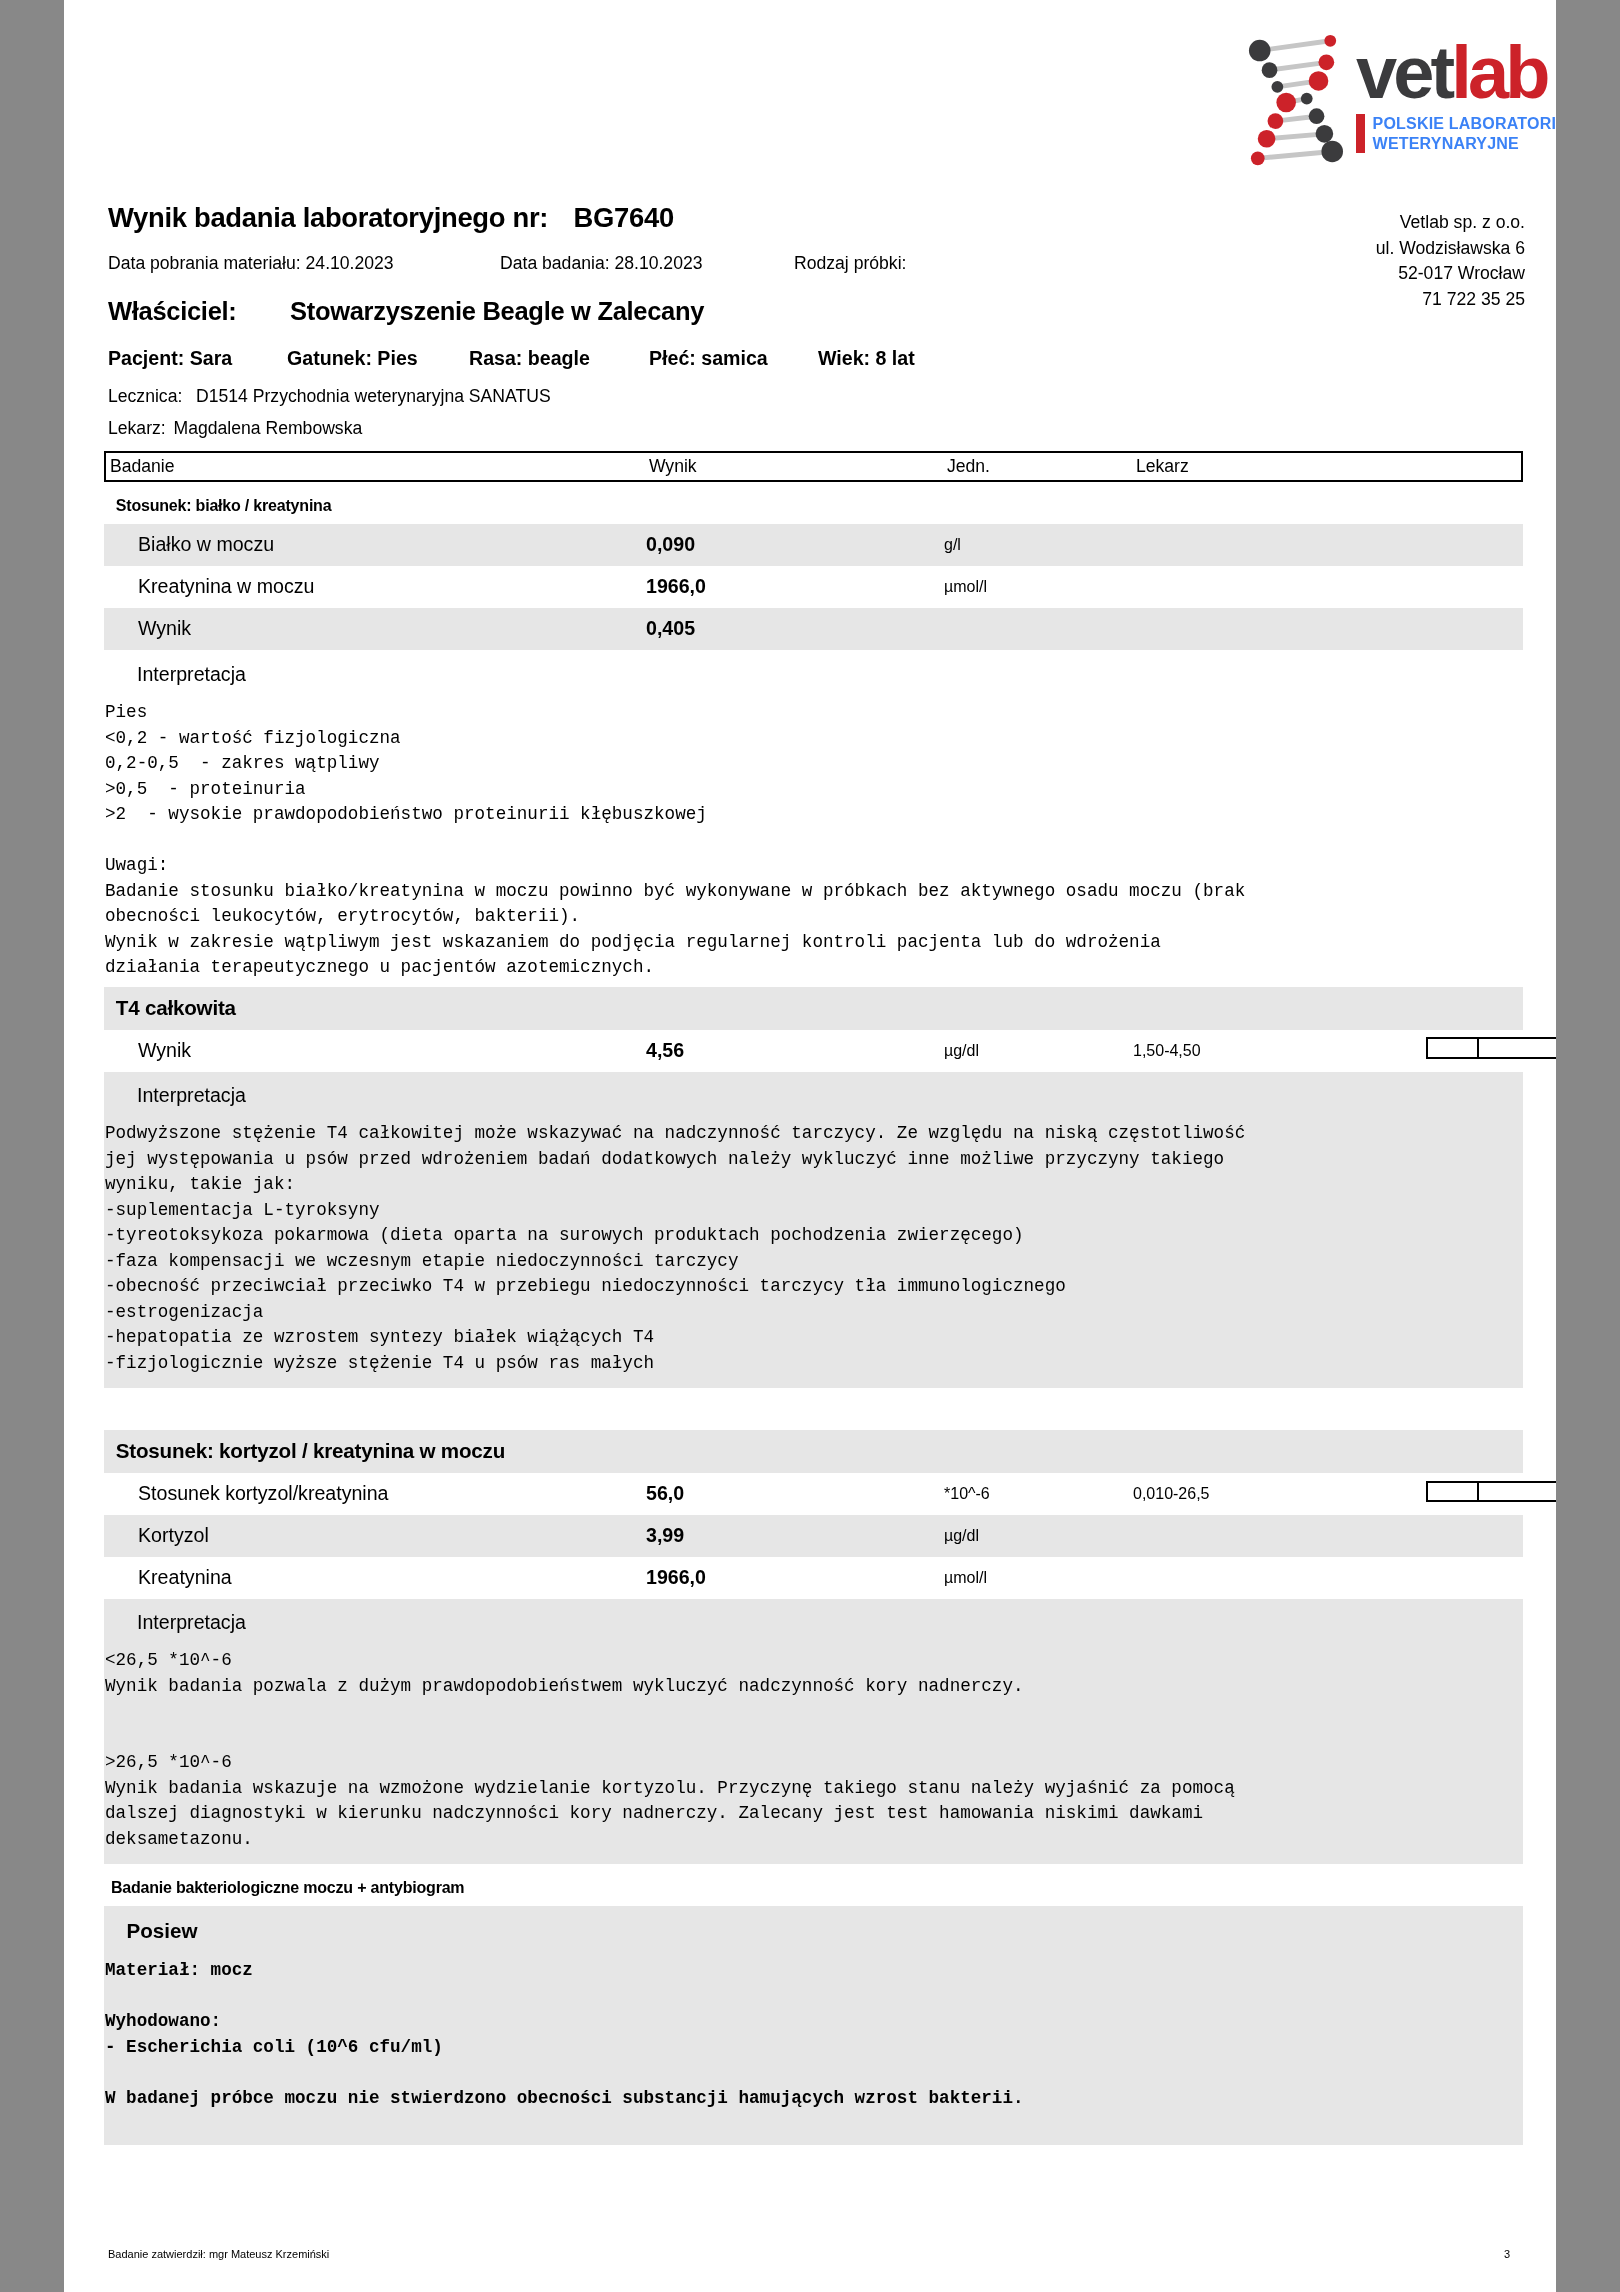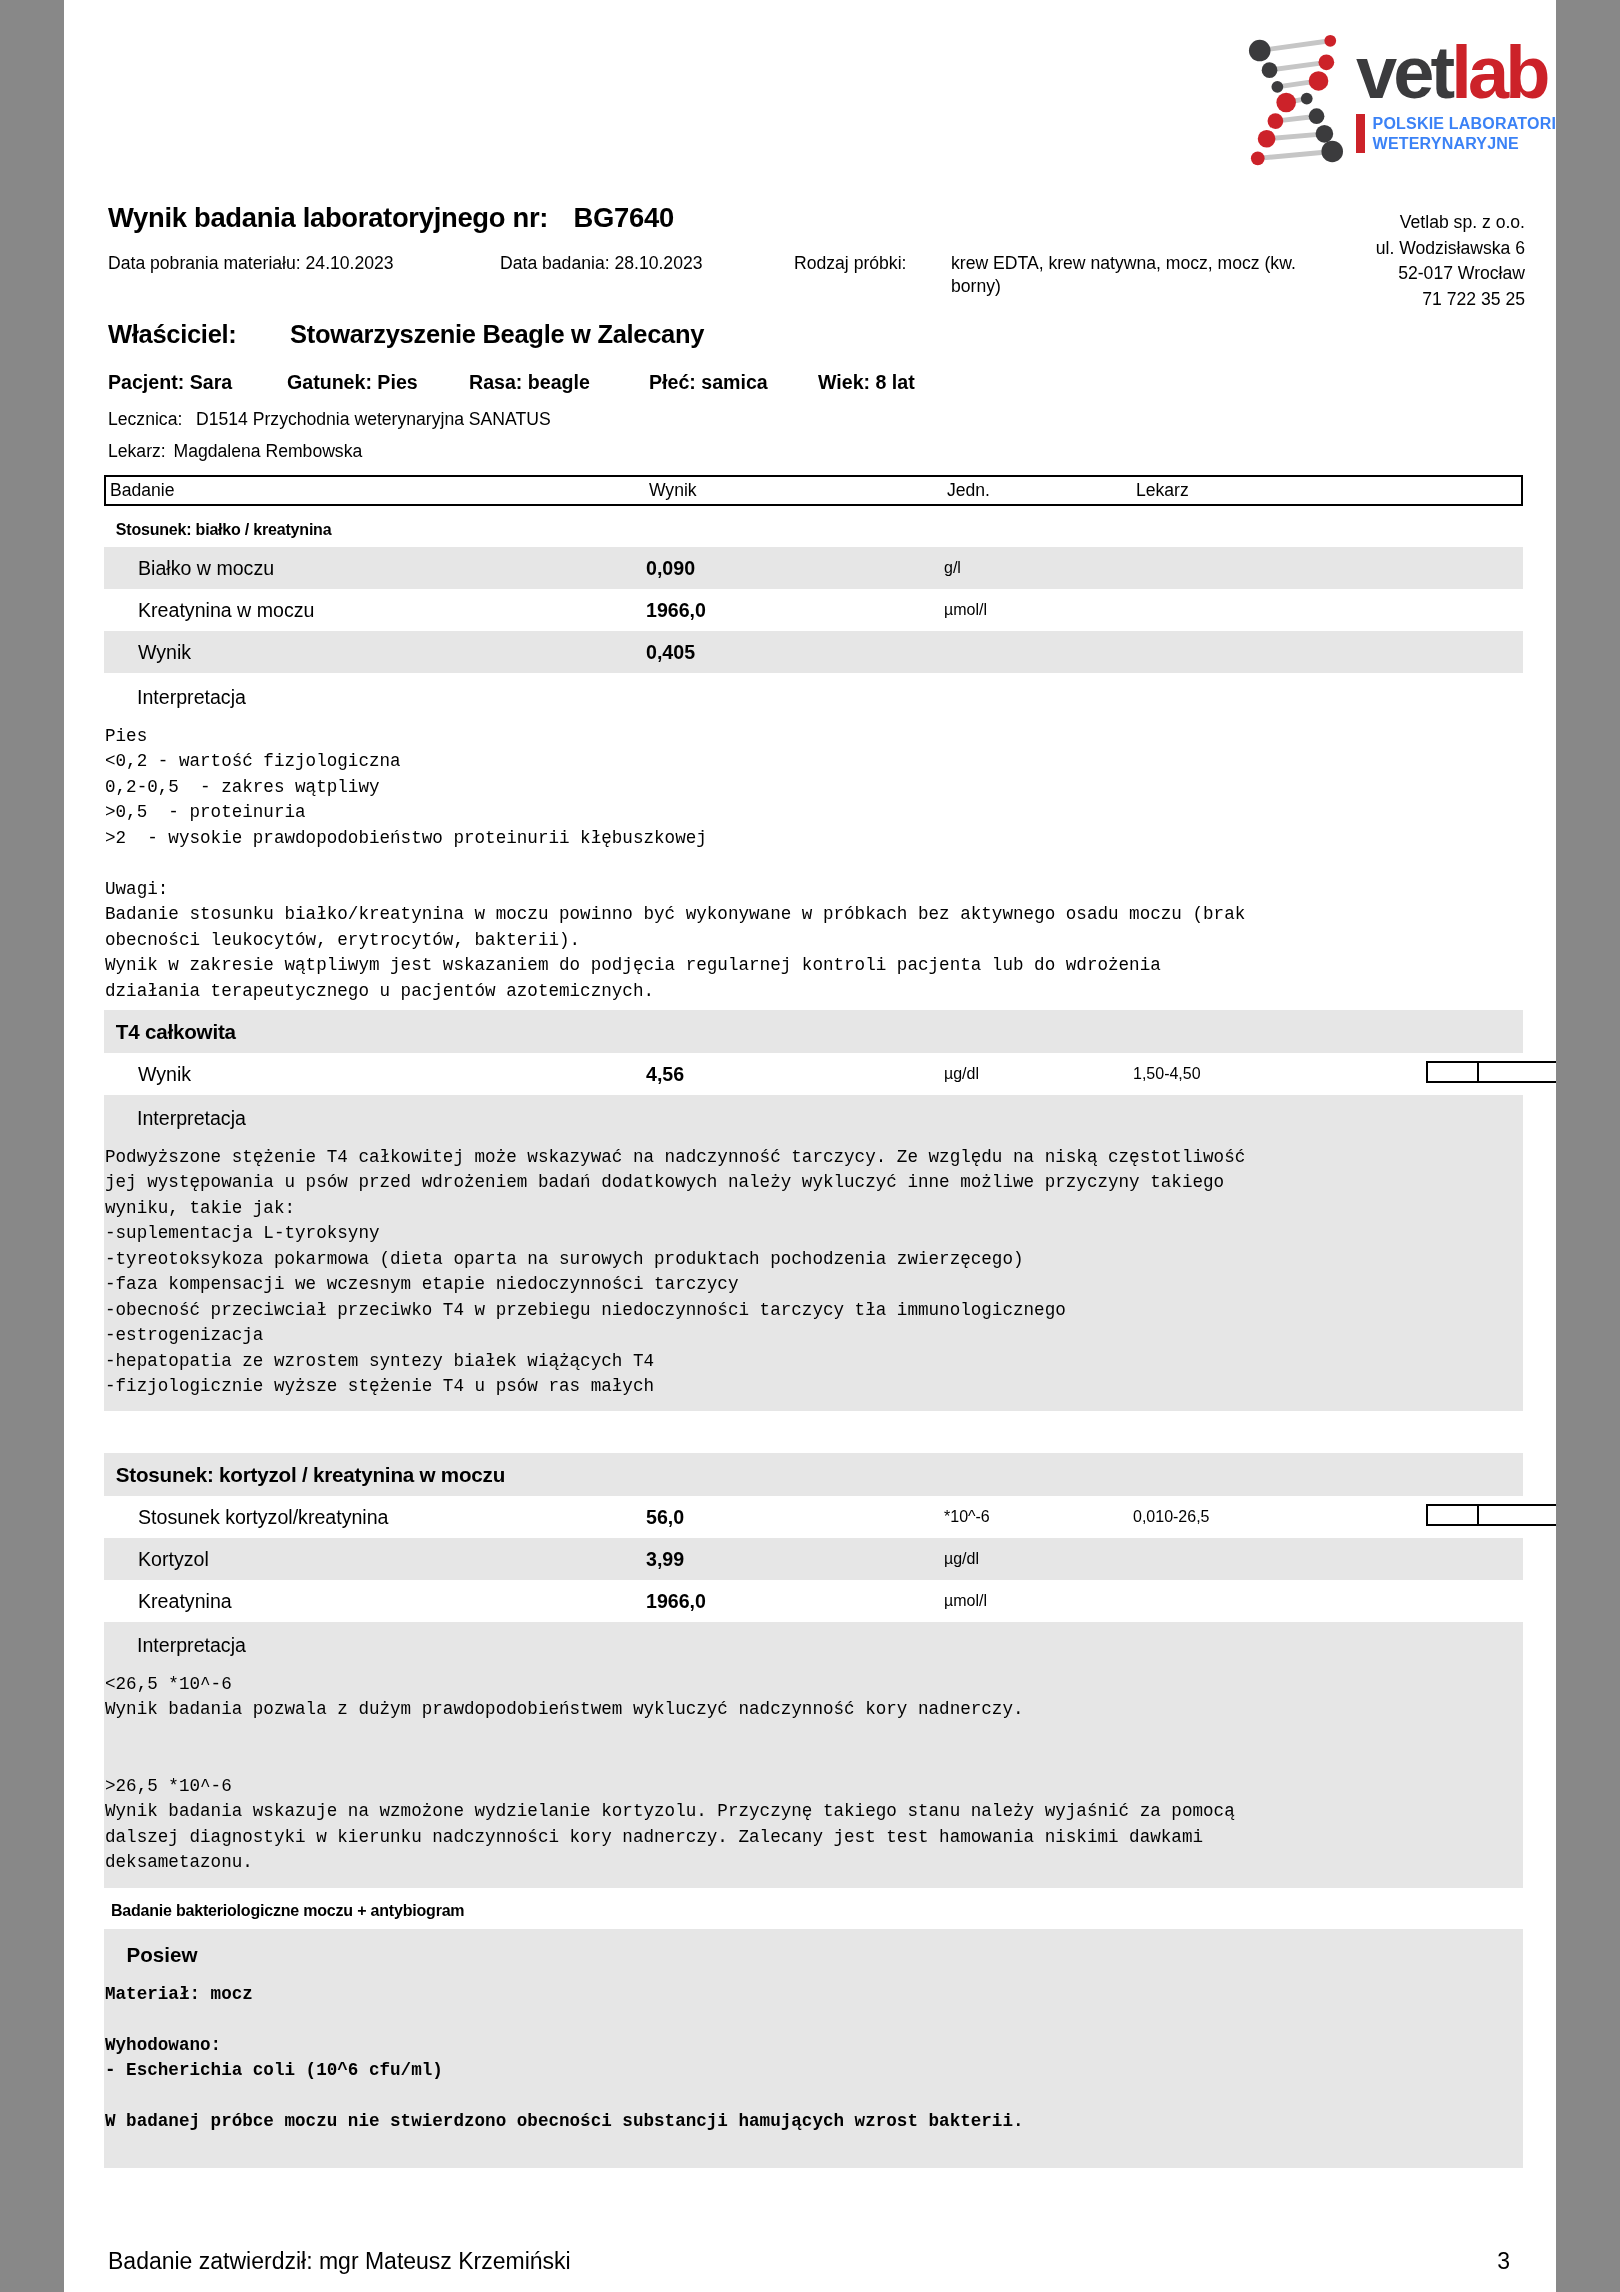--- a/index.html
+++ b/index.html
@@ -64,21 +64,21 @@
   .range-bar .marker { position:absolute; left:72%; top:0; bottom:0; width:13.7px;
                        background:#c9c9c9; border-right:2px solid #000; }
   .range-bar .x-marker { position:absolute; right:-5.9px; top:-8.8px; color:#ed1c24;
                          font-size:30px; font-weight:bold; font-family:"Liberation Sans",sans-serif; }
 
   
   .sub-heading { font-size:20.6px; padding:13.7px 0 0 22.5px; }
 
   
   .footer { position:absolute; top:2248px; left:44px; right:46px;
-            display:flex; justify-content:space-between; font-size:23px; }
+            display:flex; justify-content:space-between; font-size:11px; }
 </style>
 </head>
 <body>
 
 <div class="page">
 
   <div class="brand">
     <svg class="brand-helix" width="110" height="145" viewBox="0 0 112 148">
       <g stroke="#c6c6c6" stroke-width="5">
         <line x1="20" y1="22" x2="92" y2="12"></line>
@@ -126,22 +126,20 @@
   </div>
 
   <div class="doc-title">
     <span>Wynik badania laboratoryjnego nr:</span><span class="num">BG7640</span>
   </div>
 
   <div class="meta-row">
     <div class="meta-col1"><span>Data pobrania materiału:</span> <span>24.10.2023</span></div>
     <div class="meta-col2"><span>Data badania:</span> <span>28.10.2023</span></div>
     <div class="meta-col3">Rodzaj próbki:</div>
-    <div class="meta-col4">krew EDTA, krew natywna, mocz, mocz (kw.
-borny)</div>
   </div>
 
   <div class="owner-row">
     <span class="lbl">Właściciel:</span><span>Stowarzyszenie Beagle w Zalecany</span>
   </div>
   <div class="patient-row">
     <span class="pi1">Pacjent: Sara</span>
     <span class="pi2">Gatunek: Pies</span>
     <span class="pi3">Rasa: beagle</span>
     <span class="pi4">Płeć: samica</span>

